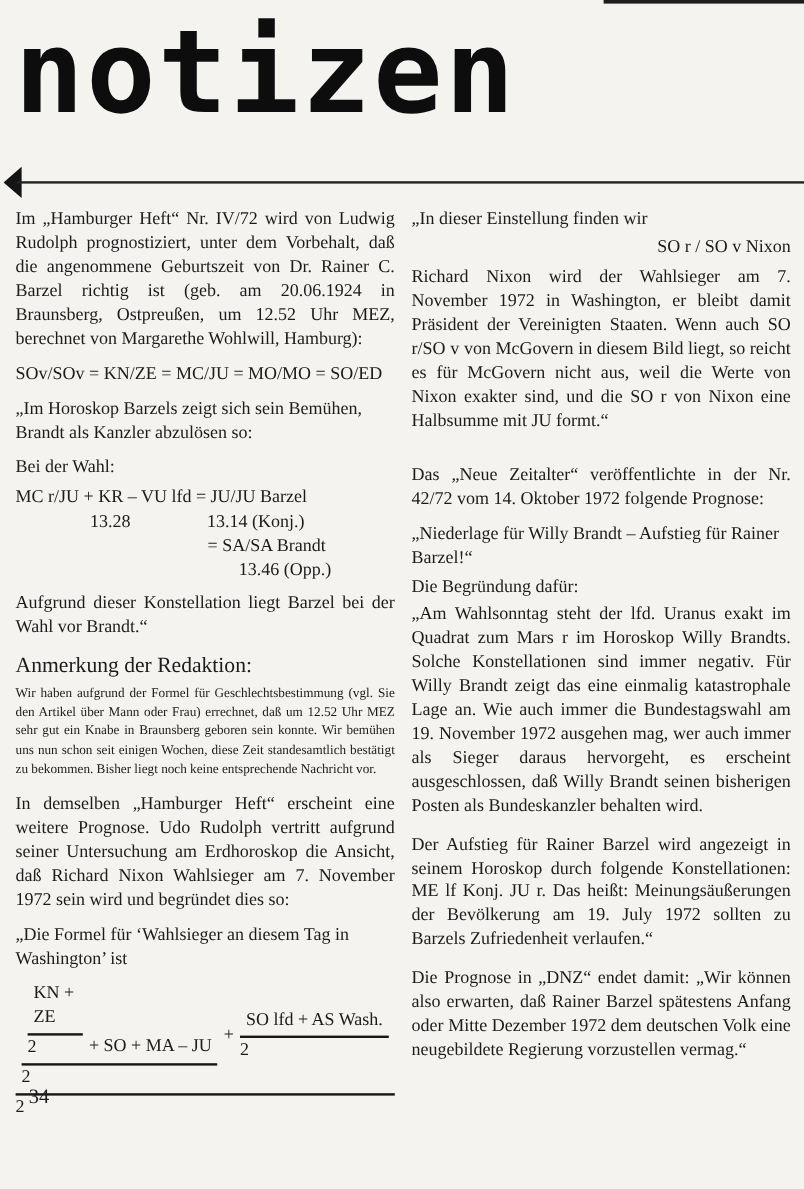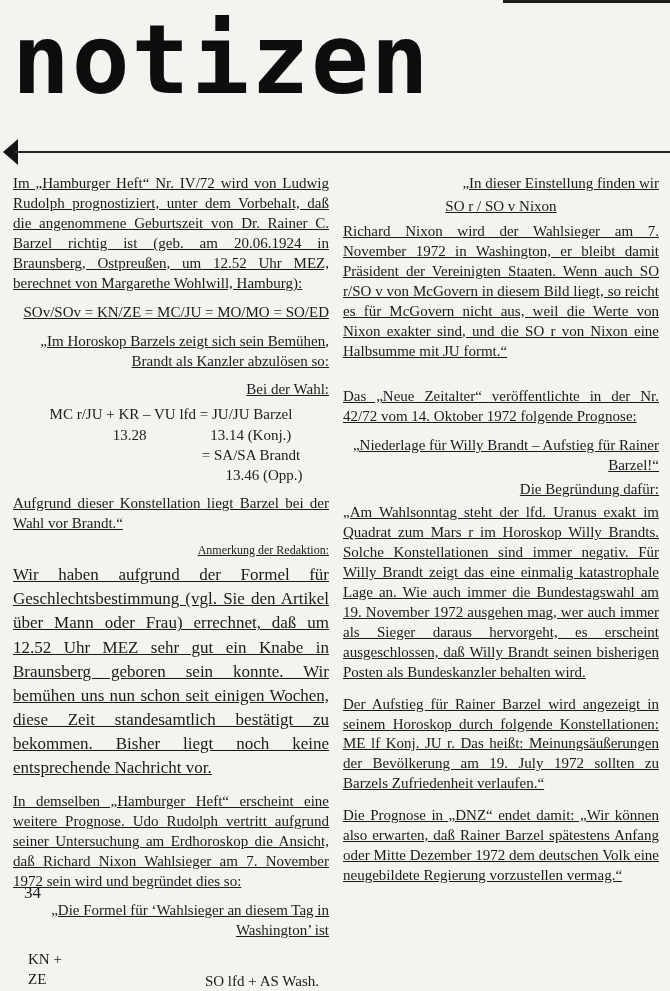--- a/index.html
+++ b/index.html
@@ -45,53 +45,53 @@
     position:absolute; left:14px; top:12px;
     width:656px; height:2px; background:#242424;
   }
   
   .columns {
     position:absolute; left:13px; top:174px;
     width:646px;
     display:flex; gap:14px;
   }
   .col { width:316px; font-size:15px; line-height:1.33; text-align:justify; }
-  .col p { margin:0 0 9px 0;text-decoration:underline; }
-  p.nojust { text-align:right; }
-  .indent1 { margin-left:55px; text-align:center; }
+  .col p { margin:0 0 9px 0; }
+  p.nojust { text-align:left; }
+  .indent1 { margin-left:55px; text-align:right; }
   .gap-top { margin-top:26px !important; }
   .gap-top-sm { margin-top:4px !important; }
 
   
-  .wahl { text-align:center; margin:0 0 9px 0; line-height:1.35; }
+  .wahl { text-align:left; margin:0 0 9px 0; line-height:1.35; }
   .wahl .row { display:block; }
   .w-13-28 { margin-left:62px; }
   .w-13-14 { margin-left:60px; }
   .w-sa    { margin-left:160px; }
   .w-13-46 { margin-left:186px; }
 
   
-  .note-head { font-size:12px; text-align:right; margin:2px 0 4px 0 !important; }
-  .note-body { font-size:17px; line-height:1.42; margin-bottom:12px !important; }
+  .note-head { font-size:18px; text-align:left; margin:2px 0 4px 0 !important; }
+  .note-body { font-size:11px; line-height:1.42; margin-bottom:12px !important; }
 
   
   .formula2 { margin-top:2px; text-align:left; }
   .frac { display:inline-flex; flex-direction:column; vertical-align:middle; }
   .frac > .num {
     display:flex; flex-direction:row; align-items:center; justify-content:center;
     border-bottom:2px solid #161616;
     padding:0 5px 2px 5px;
   }
   .frac > .den { padding-top:1px; }
   .plusmid { padding:0 5px; align-self:center; }
   .terms { padding-left:5px; white-space:nowrap;margin-top:44px; }
   .f3num { white-space:nowrap; }
 
   .page-number {
-    position:absolute; left:24px; top:883px;
+    position:absolute; left:24px; top:904px;
     font-size:17px; color:#1b1b1b;
   }
 </style>
 </head>
 <body>
 
 <div class="page">
 
   <div class="top-rule"></div>
 

